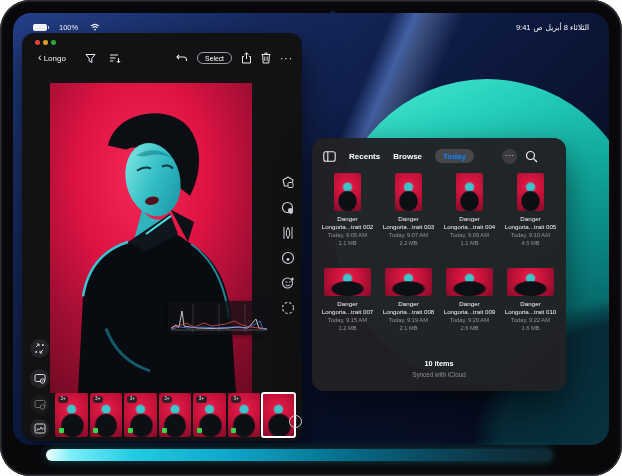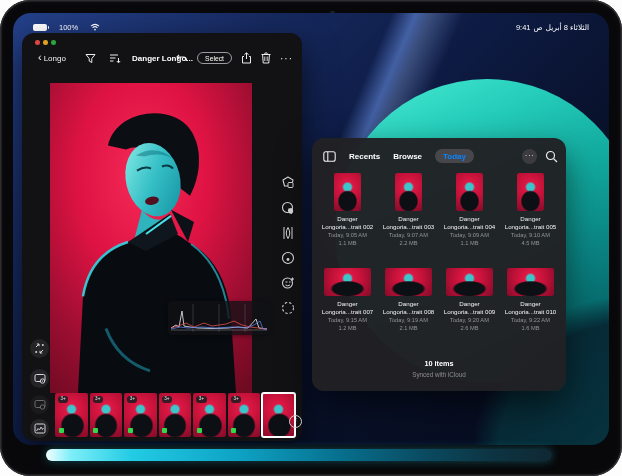--- a/index.html
+++ b/index.html
@@ -72,21 +72,21 @@
   
   .mini-photo{background:
     radial-gradient(ellipse 46% 36% at 50% 74%, #0c1015 0 68%, rgba(12,16,21,0) 80%),
     radial-gradient(circle 5px at 50% 37%, #3cc6cb 0 3.6px, rgba(60,198,203,0) 5.5px),
     radial-gradient(circle at 49% 36%, #ec1c4b 0%, #c11138 52%, #820b29 100%);}
   .fthumb:nth-child(odd).mini-photo{background-position:1px 0,0 0,0 0;}
 
   
   .files{position:absolute;left:299px;top:125px;width:254px;height:253px;border-radius:12px;
     background:rgba(33,33,36,.97);box-shadow:0 14px 34px rgba(0,0,0,.55);}
-  .fheader{position:absolute;top:9px;left:11px;right:8px;height:18px;display:flex;align-items:center;}
+  .fheader{position:absolute;top:9px;left:11px;right:28px;height:18px;display:flex;align-items:center;}
   .ftabs{display:flex;align-items:center;gap:13px;margin-left:13px;}
   .ftab{font-size:8px;font-weight:bold;color:#fff;background:none;border:none;padding:0;}
   .ftab.active{background:#47474b;border-radius:9px;padding:2.5px 8px;}
   .fh-right{margin-left:auto;display:flex;align-items:center;gap:8px;}
   .circle-btn{width:15px;height:15px;border-radius:50%;background:#3c3c40;display:flex;align-items:center;
     justify-content:center;color:#ddd;font-size:8px;letter-spacing:.5px;line-height:1;}
   .fgrid{position:absolute;top:33px;left:5px;right:3px;display:flex;flex-wrap:wrap;}
   .fcard{width:61px;margin-bottom:9px;text-align:center;color:#fff;}
   .thumbwrap{height:40px;display:flex;align-items:flex-end;justify-content:center;}
   .fcard .thumb{border-radius:2px;}
@@ -156,21 +156,20 @@
                   <path d="M1 1.5 H10 L6.8 5.5 V9.5 L4.2 8 V5.5 Z" stroke="#ececef" stroke-width="1" fill="none" stroke-linejoin="round"></path>
                 </svg>
             </span>
             <span class="ico">
               <svg width="12" height="11" viewBox="0 0 12 11">
                   <path d="M1 2 H9 M1 5 H6.5 M1 8 H4.5" stroke="#ececef" stroke-width="1.1"></path>
                   <path d="M9.5 5 V9.5 M7.8 8 L9.5 9.8 L11.2 8" stroke="#ececef" stroke-width="1" fill="none"></path>
                 </svg>
             </span>
           </span>
-          <span class="etitle">Danger Longo...</span>
           <span class="e-right-icons">
             <span class="ico">
               <svg width="12" height="10" viewBox="0 0 12 10">
                   <path d="M3 2 L1 4 L3 6" stroke="#ececef" stroke-width="1.1" fill="none"></path>
                   <path d="M1.4 4 H8 Q10.8 4.4 10.6 8" stroke="#ececef" stroke-width="1.1" fill="none"></path>
                 </svg>
             </span>
             <button class="select-pill">Select</button>
             <span class="ico">
               <svg width="11" height="12" viewBox="0 0 11 12">

